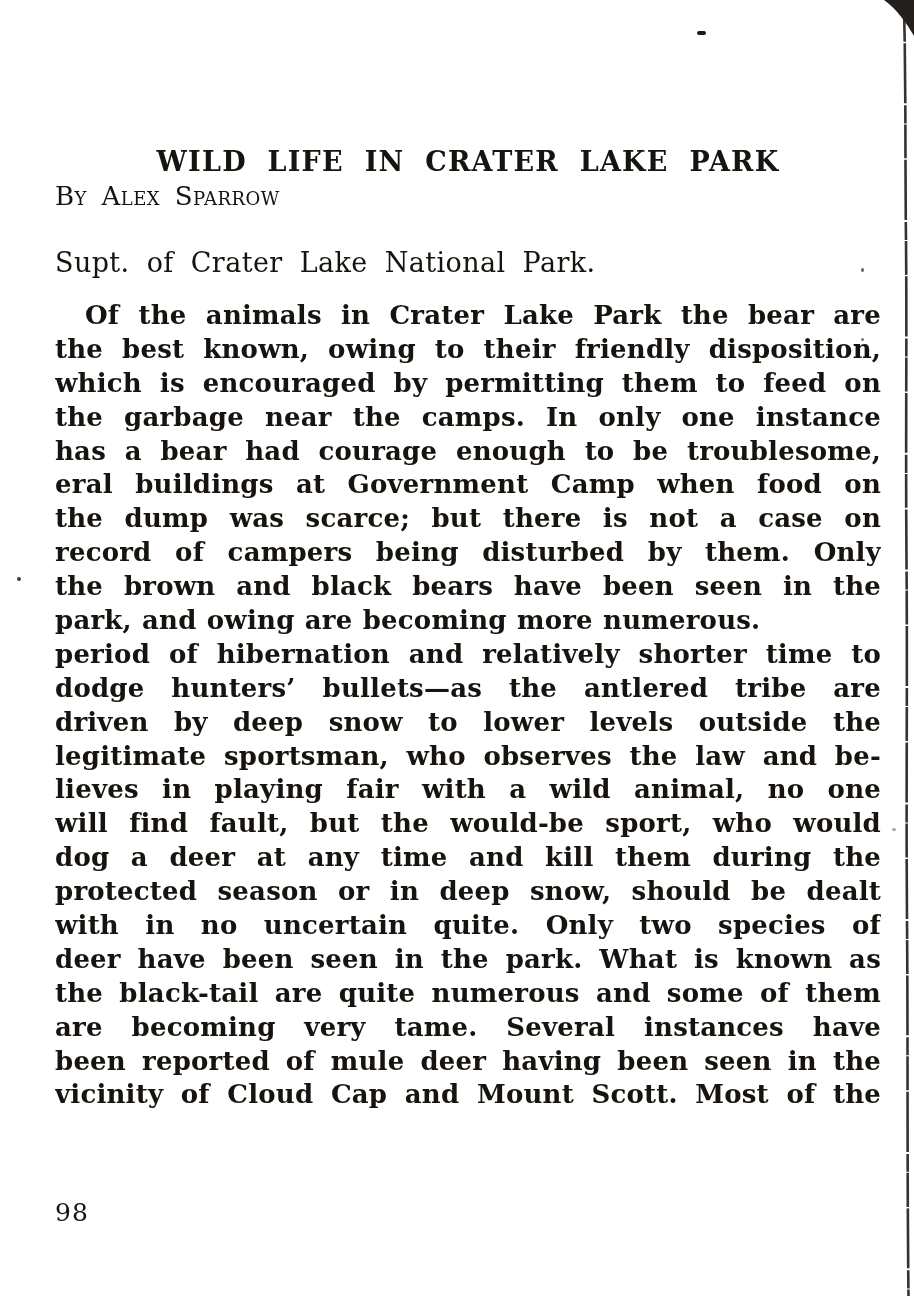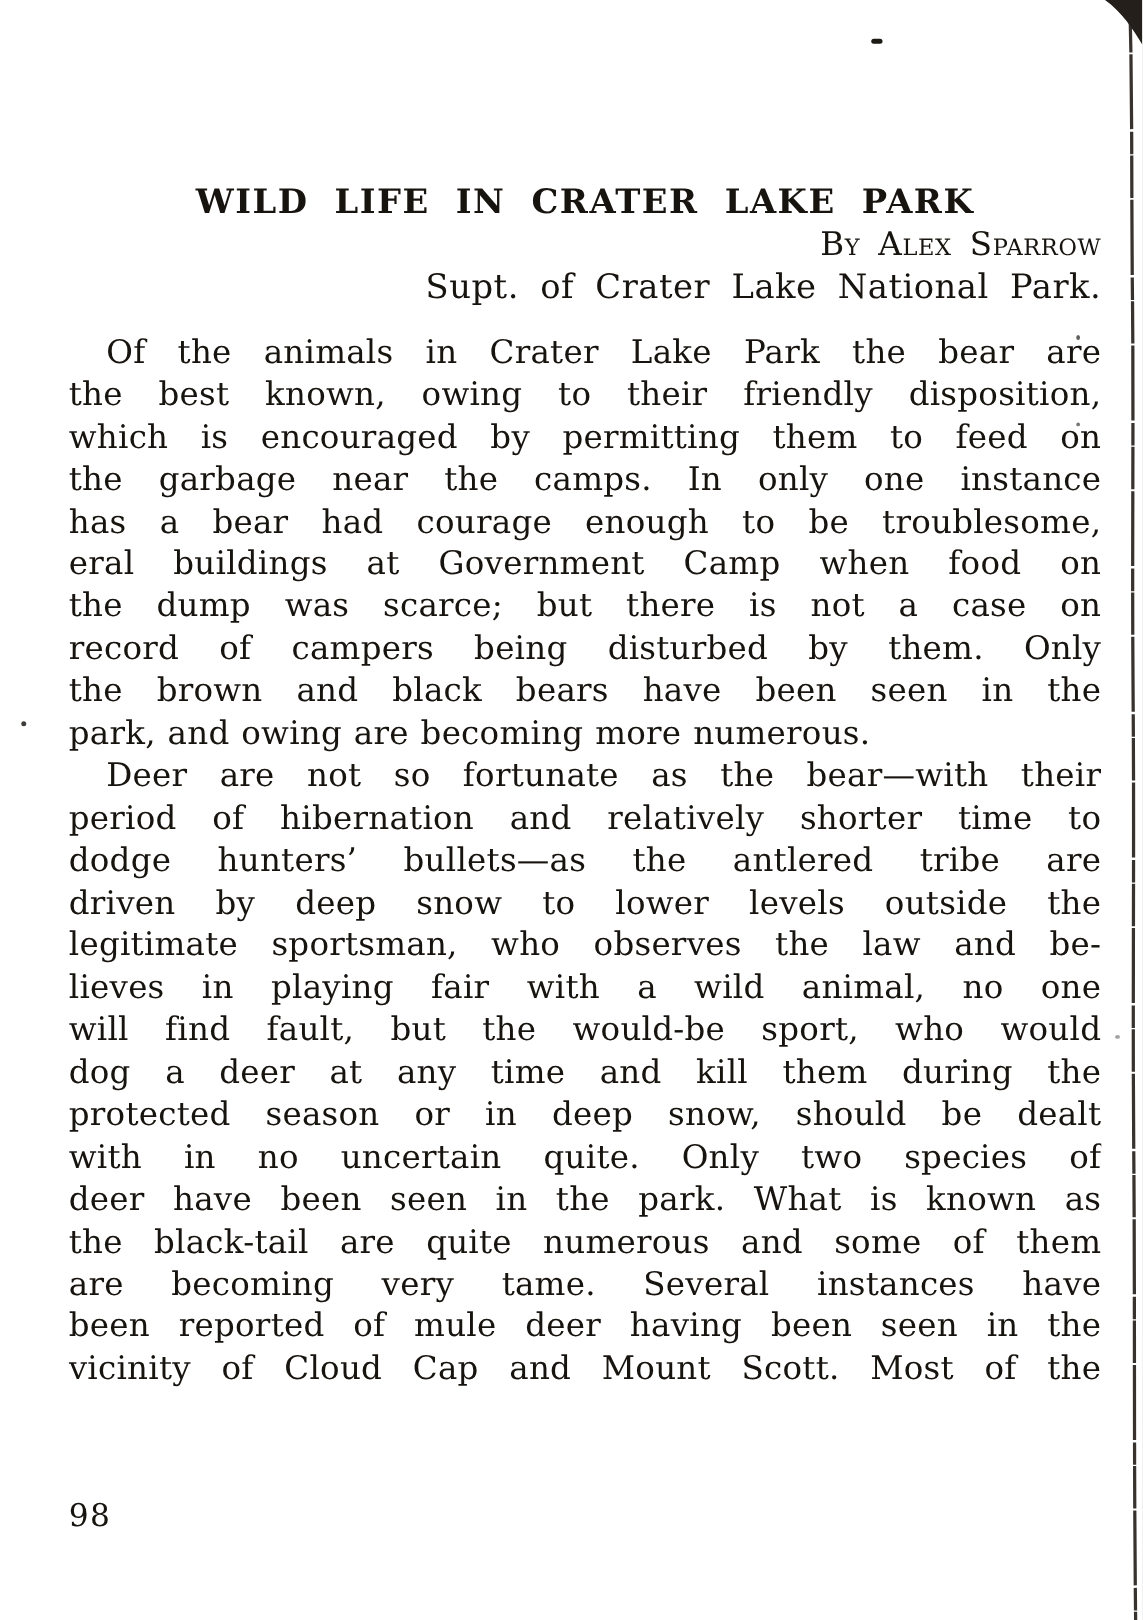--- a/index.html
+++ b/index.html
@@ -26,49 +26,51 @@
   .doc-title {
     text-align: center;
     font-size: 27px;
     font-weight: bold;
     letter-spacing: 1.2px;
     word-spacing: 0.38em;
     line-height: 36px;
     white-space: nowrap;
   }
   .doc-byline {
-    text-align: right;
+    text-align: left;
     font-size: 26px;
     font-variant-caps: small-caps;
     word-spacing: 0.22em;
     letter-spacing: 0.5px;
     line-height: 32px;
     white-space: nowrap;
   }
   .doc-subtitle {
-    text-align: right;
+    text-align: left;
     font-size: 27px;
     word-spacing: 0.30em;
     letter-spacing: 0.4px;
     line-height: 36px;
     white-space: nowrap;
+    margin-top: 33px;
   }
   .body-text {
     margin-top: 18px;
     font-size: 26px;
     letter-spacing: 0.2px;
     word-spacing: 1px;
   }
   .paragraph { margin: 0; }
   .line {
     line-height: 33.9px;
     height: 33.9px;
     text-align: justify;
     text-align-last: justify;
     overflow: hidden;
+    font-weight: bold;
   }
   .line.indent { padding-left: 30px; }
   .line.lastline { text-align-last: left; }
   .page-number {
     position: absolute;
     left: 55px;
     width: 826px;
     top: 1198px;
     font-size: 25px;
     letter-spacing: 1px;
@@ -106,21 +108,20 @@
           <div class="line">which is encouraged by permitting them to feed on</div>
           <div class="line">the garbage near the camps.  In only one instance</div>
           <div class="line">has a bear had courage enough to be troublesome,</div>
           <div class="line">eral buildings at Government Camp when food on</div>
           <div class="line">the dump was scarce; but there is not a case on</div>
           <div class="line">record of campers being disturbed by them.  Only</div>
           <div class="line">the brown and black bears have been seen in the</div>
           <div class="line lastline">park, and owing are becoming more numerous.</div>
         </div>
         <div class="paragraph">
-          <div class="line indent">Deer are not so fortunate as the bear—with their</div>
           <div class="line">period of hibernation and relatively shorter time to</div>
           <div class="line">dodge hunters’ bullets—as the antlered tribe are</div>
           <div class="line">driven by deep snow to lower levels outside the</div>
           <div class="line">legitimate sportsman, who observes the law and be-</div>
           <div class="line">lieves in playing fair with a wild animal, no one</div>
           <div class="line">will find fault, but the would-be sport, who would</div>
           <div class="line">dog a deer at any time and kill them during the</div>
           <div class="line">protected season or in deep snow, should be dealt</div>
           <div class="line">with in no uncertain quite.  Only two species of</div>
           <div class="line">deer have been seen in the park.  What is known as</div>

